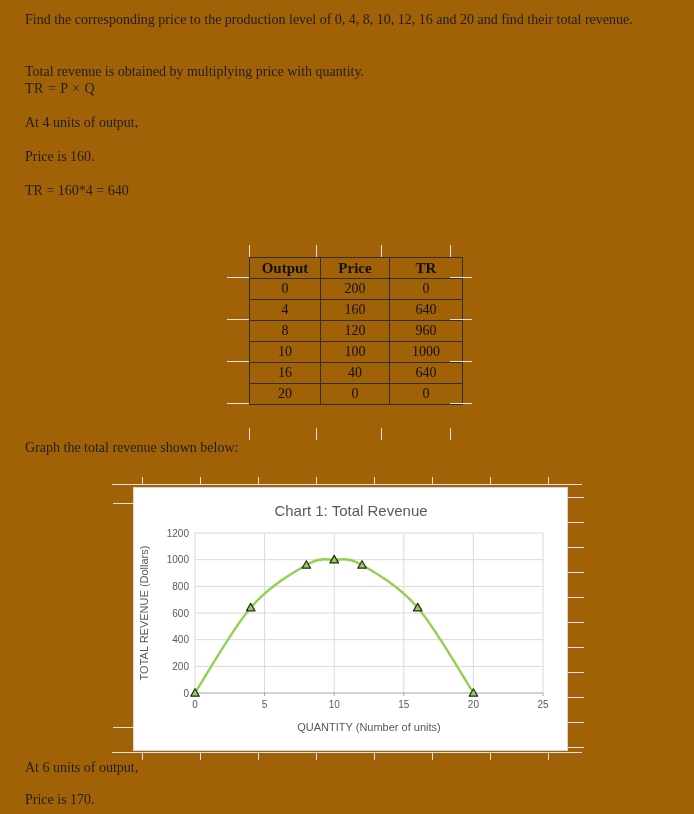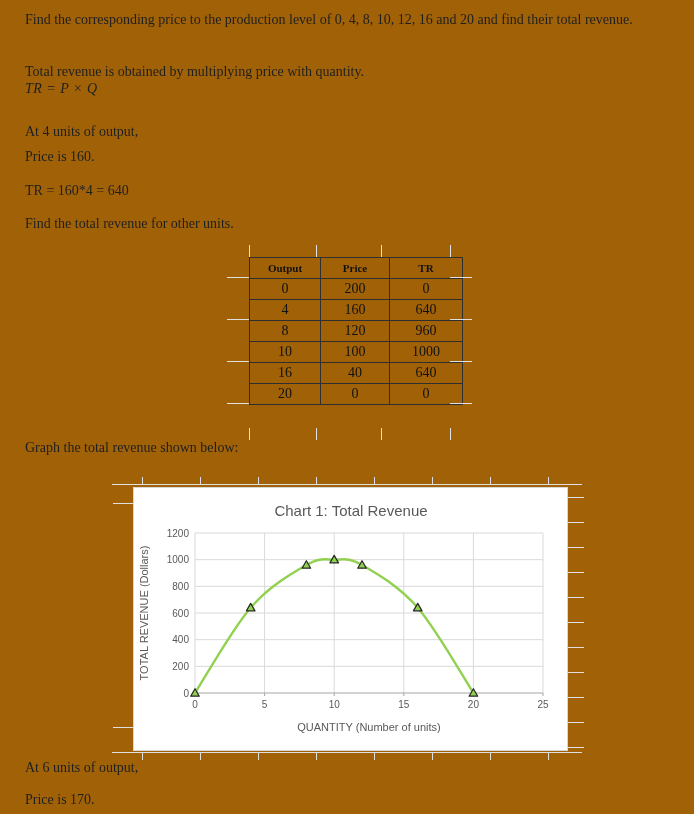--- a/index.html
+++ b/index.html
@@ -1,45 +1,44 @@
 <!DOCTYPE html>
 <html><head>
 <meta charset="utf-8">
 <style>
   html,body{margin:0;padding:0;background:#fff;}
   .page{position:relative;width:694px;height:814px;background:#a16207;overflow:hidden;
         font-family:"Liberation Serif", serif;color:#1f1f1f;}
   .t{position:absolute;left:25px;margin:0;font-size:14px;white-space:nowrap;color:#1f1f1f;}
-  .formula{font-style:italic;letter-spacing:0.5px;}
+  .formula{letter-spacing:0.5px;}
   .data-table{position:absolute;left:249px;top:257px;border-collapse:collapse;
               font-family:"Liberation Serif", serif;font-size:14px;text-align:center;color:#111;}
   .data-table th,.data-table td{border:1px solid #2f2f2f;padding:0 4px;height:20px;line-height:20px;}
-  .data-table th{font-size:11px;font-weight:bold;}
+  .data-table th{font-size:15px;font-weight:bold;}
   .col-output{width:62px;} .col-price{width:60px;} .col-tr{width:64px;}
   .chart-box{position:absolute;left:133px;top:487px;width:433px;height:262px;
              background:#fff;border:1px solid #d7d7d7;box-sizing:content-box;}
   #chart-svg{display:block;}
   #chart-svg text{font-family:"Liberation Sans", sans-serif;}
   .ctitle{font-size:15px;fill:#595959;}
   .caxis{font-size:11px;fill:#595959;}
   .ctick{font-size:10px;fill:#595959;}
   .stub{position:absolute;background:#e0e0e0;}
 </style>
 </head>
 <body>
 
 <div class="page">
 
   <p class="t" style="top:12px">Find the corresponding price to the production level of 0, 4, 8, 10, 12, 16 and 20 and find their total revenue.</p>
   <p class="t" style="top:64px">Total revenue is obtained by multiplying price with quantity.</p>
   <p class="t formula" style="top:81px">TR = P × Q</p>
-  <p class="t" style="top:124px">At 4 units of output,</p>
+  <p class="t" style="top:115px">At 4 units of output,</p>
   <p class="t" style="top:149px">Price is 160.</p>
   <p class="t" style="top:183px">TR = 160*4 = 640</p>
-  <p class="t" style="top:216px">Find the total revenue for other units.</p>
 
   <table class="data-table">
     <thead>
       <tr>
         <th class="col-output">Output</th>
         <th class="col-price">Price</th>
         <th class="col-tr">TR</th>
       </tr>
     </thead>
     <tbody>

